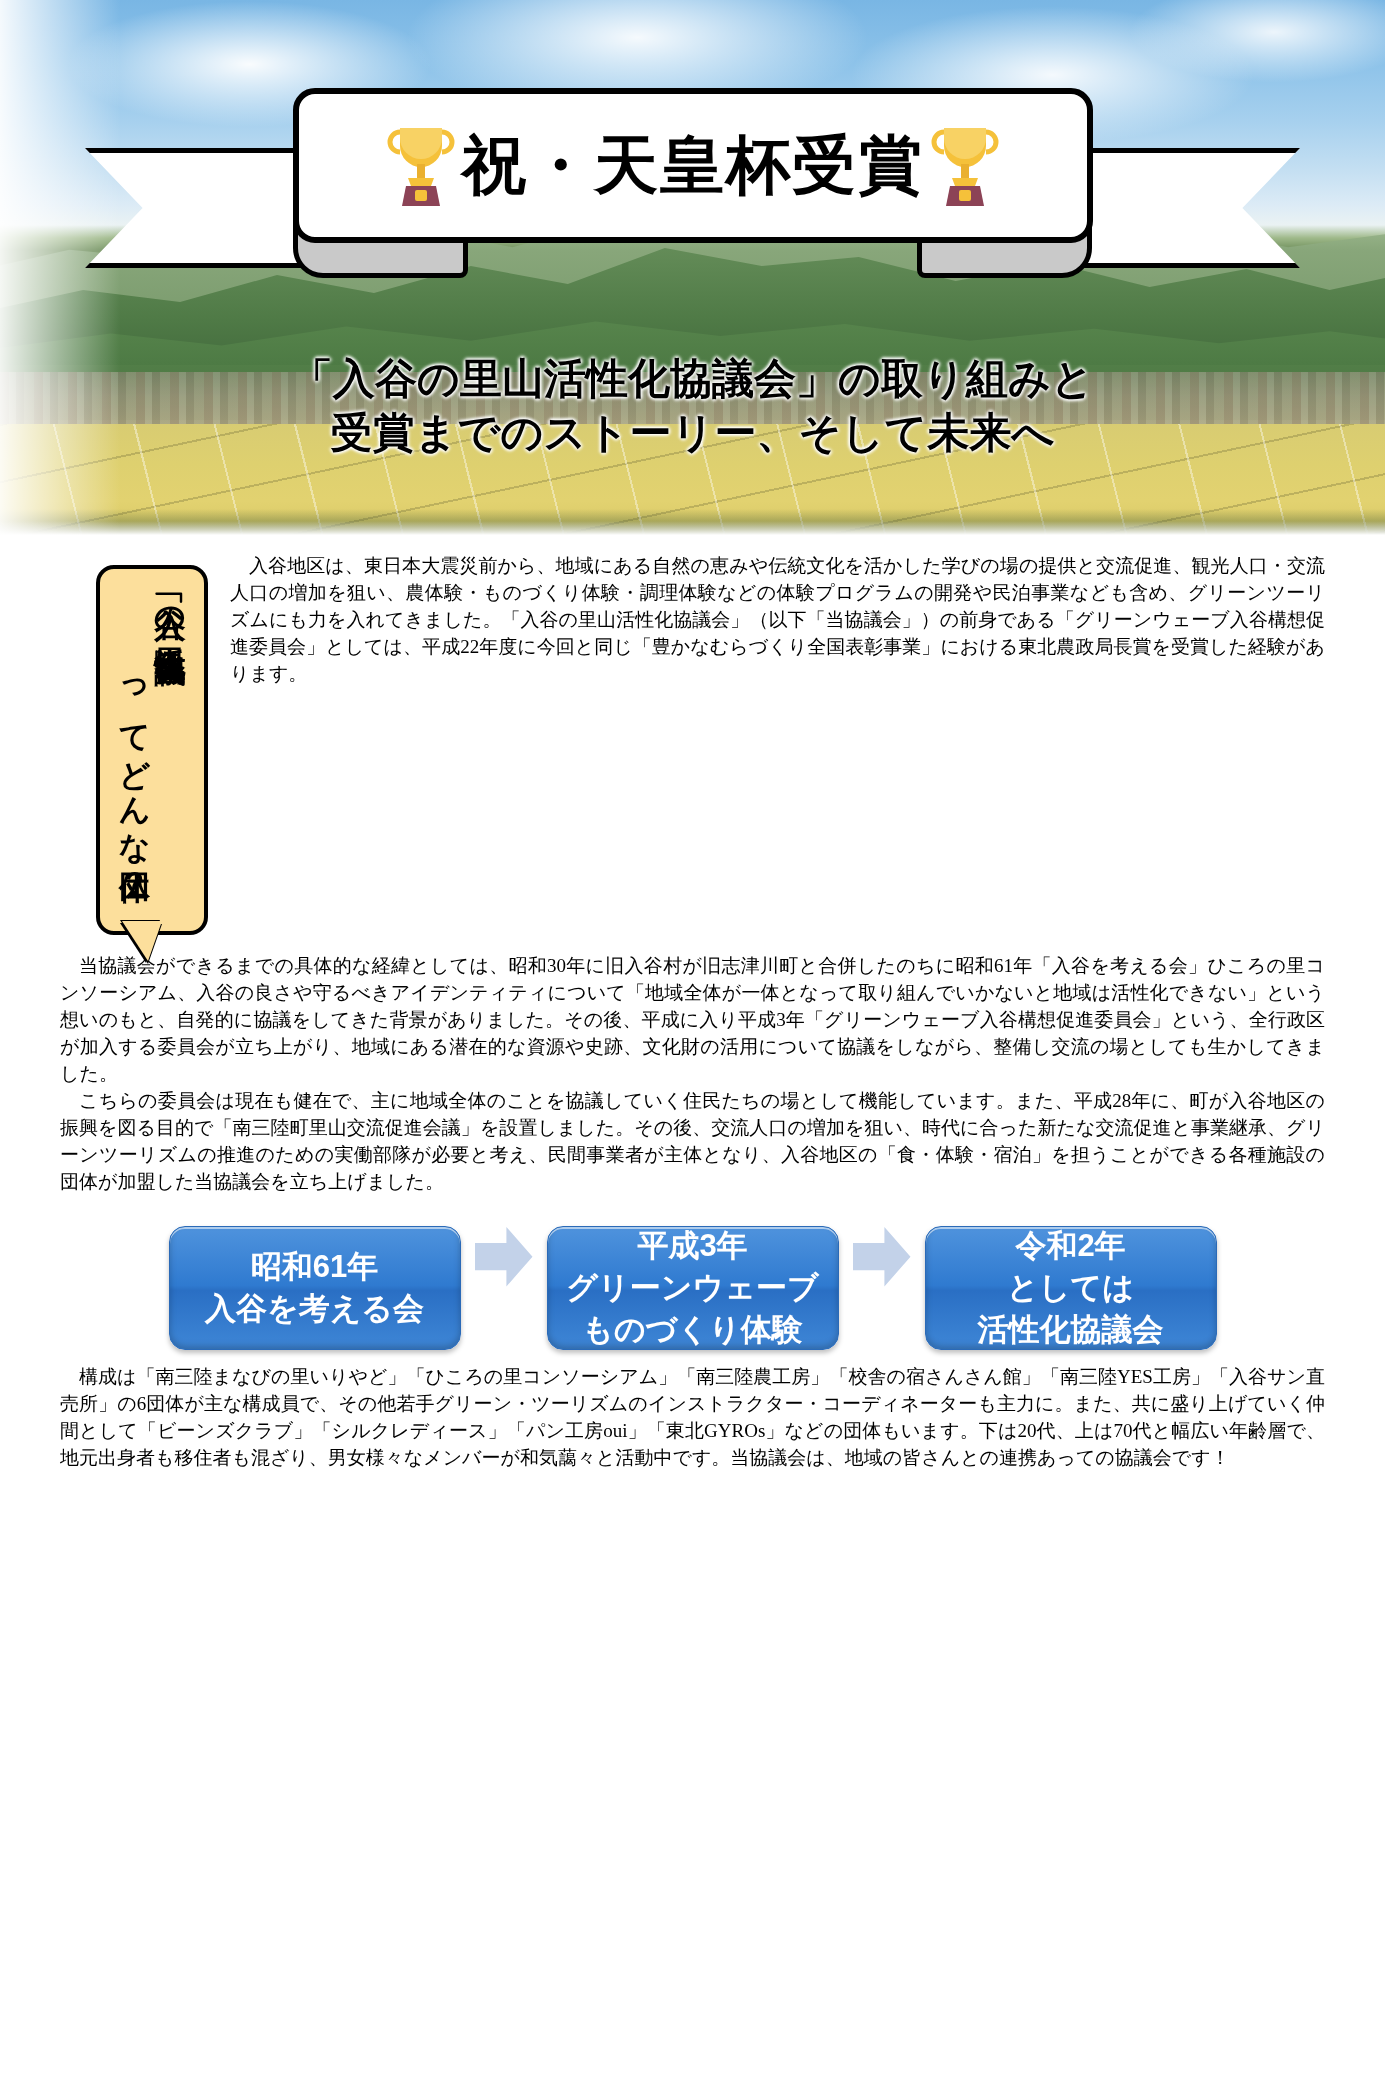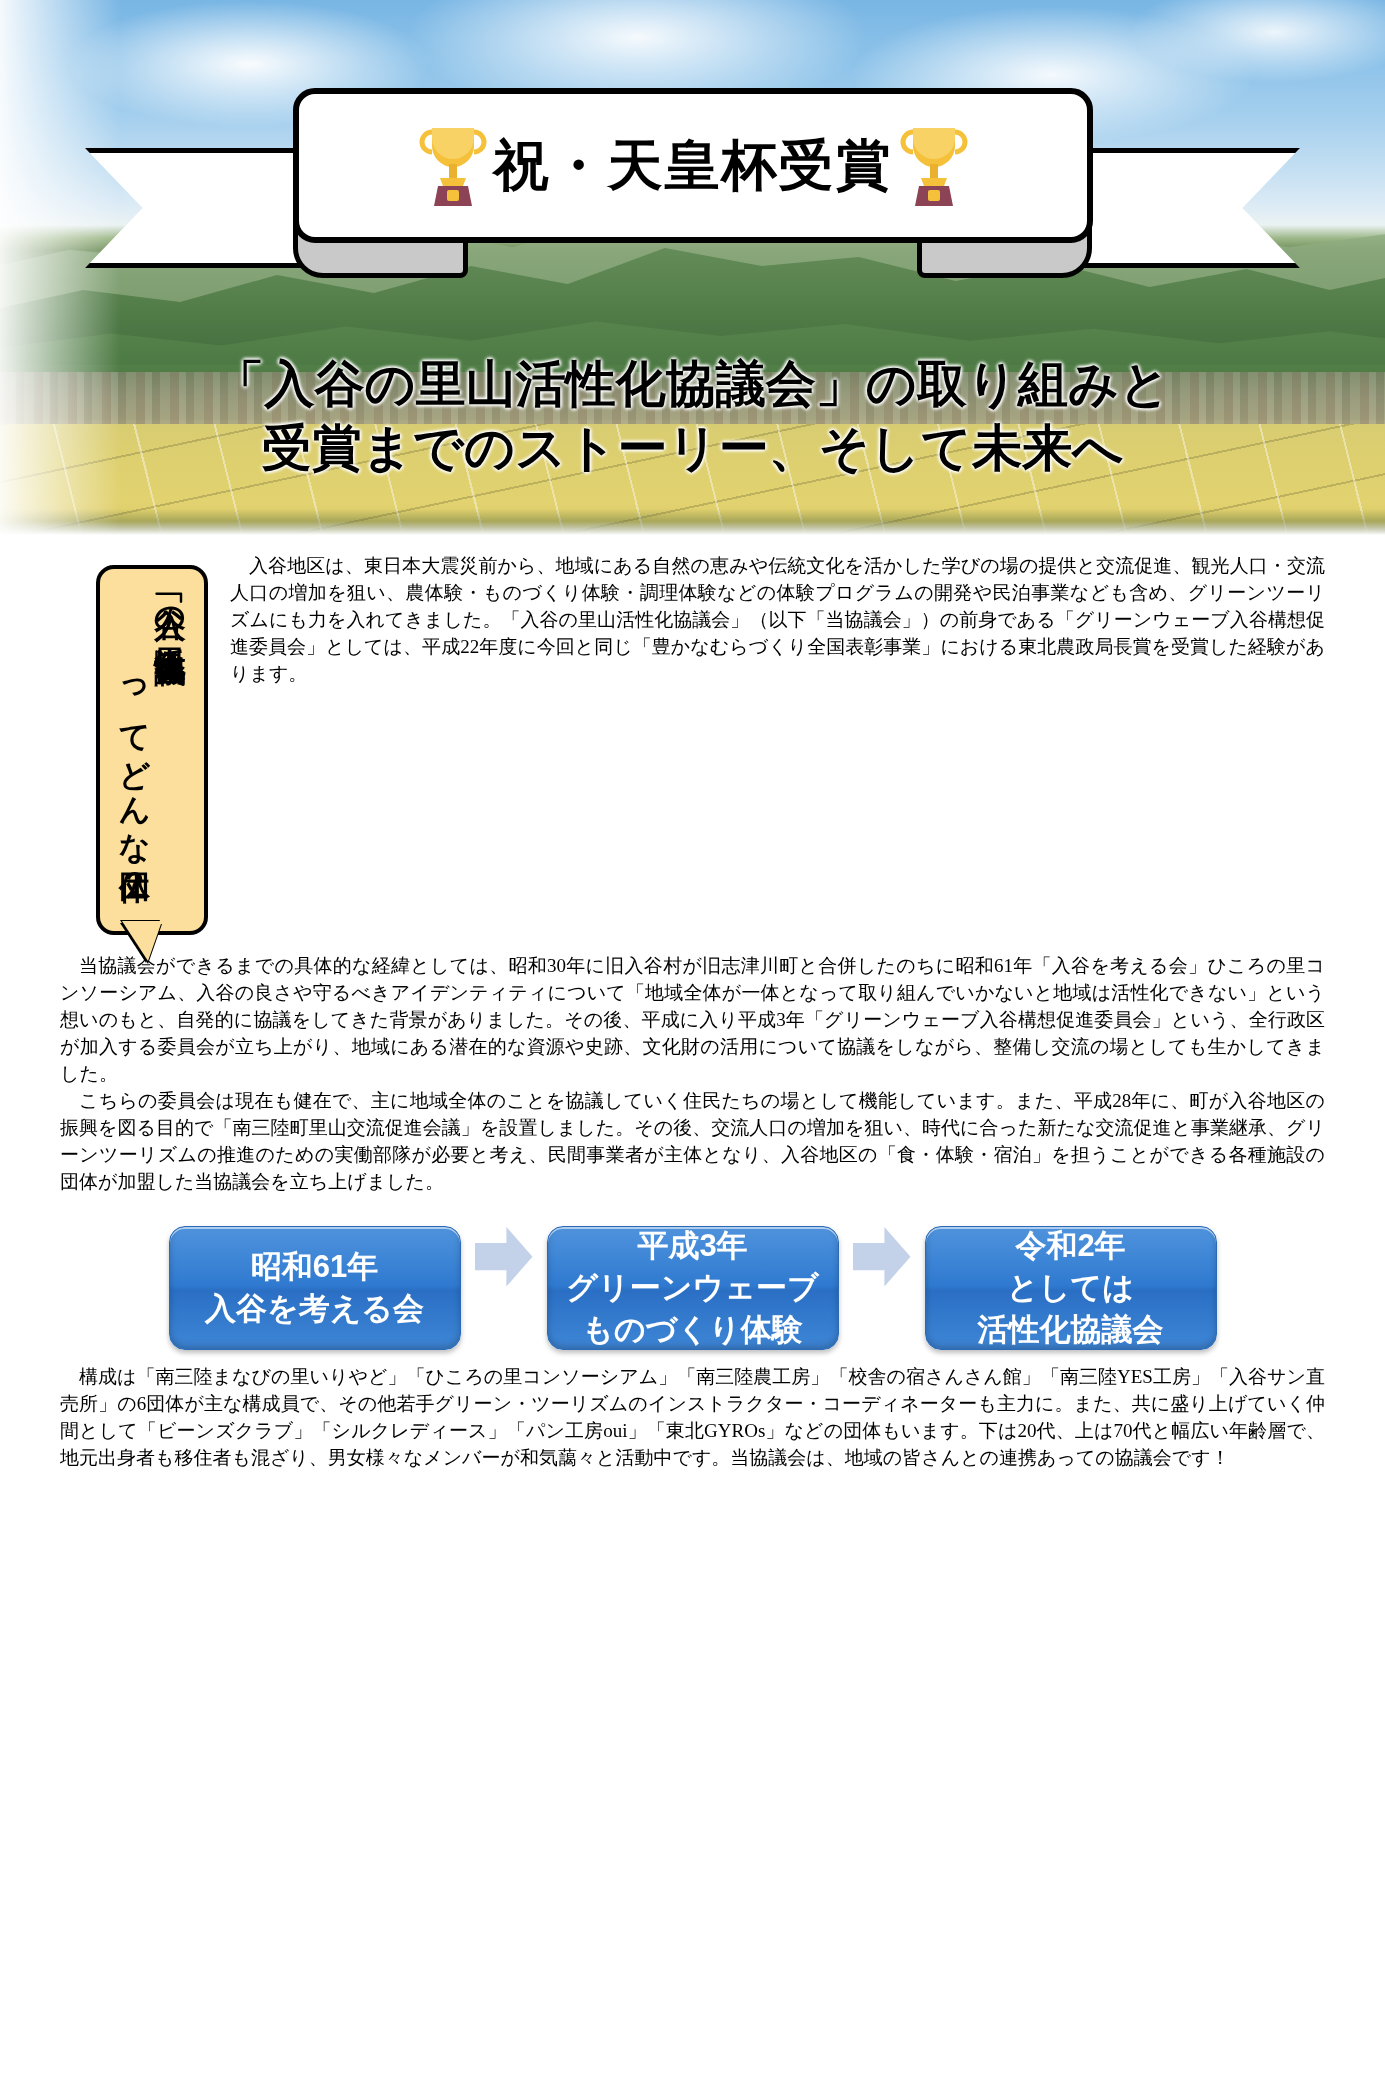--- a/index.html
+++ b/index.html
@@ -190,38 +190,38 @@
     border-radius: 22px;
     box-sizing: border-box;
     display: flex;
     align-items: center;
     justify-content: center;
     gap: 6px;
   }
   .ribbon-title {
     font-family: "Liberation Sans", "DejaVu Sans", sans-serif;
     font-weight: bold;
-    font-size: 55px;
+    font-size: 64px;
     letter-spacing: 2px;
     color: #000000;
     white-space: nowrap;
   }
   .trophy { width: 70px; height: 92px; flex: 0 0 auto; }
 
   
   .hero-headline {
     position: absolute;
     top: 352px;
     left: 0;
     width: 1385px;
     z-index: 6;
     text-align: center;
     font-family: "Liberation Sans", "DejaVu Sans", sans-serif;
     font-weight: bold;
-    font-size: 50px;
+    font-size: 42px;
     line-height: 1.28;
     color: #000000;
     text-shadow:
        2px 0 3px rgba(255,255,255,.85), -2px 0 3px rgba(255,255,255,.85),
        0 2px 3px rgba(255,255,255,.85), 0 -2px 3px rgba(255,255,255,.85);
   }
   .hero-headline div { white-space: nowrap; }
 
   
   .body-area {

